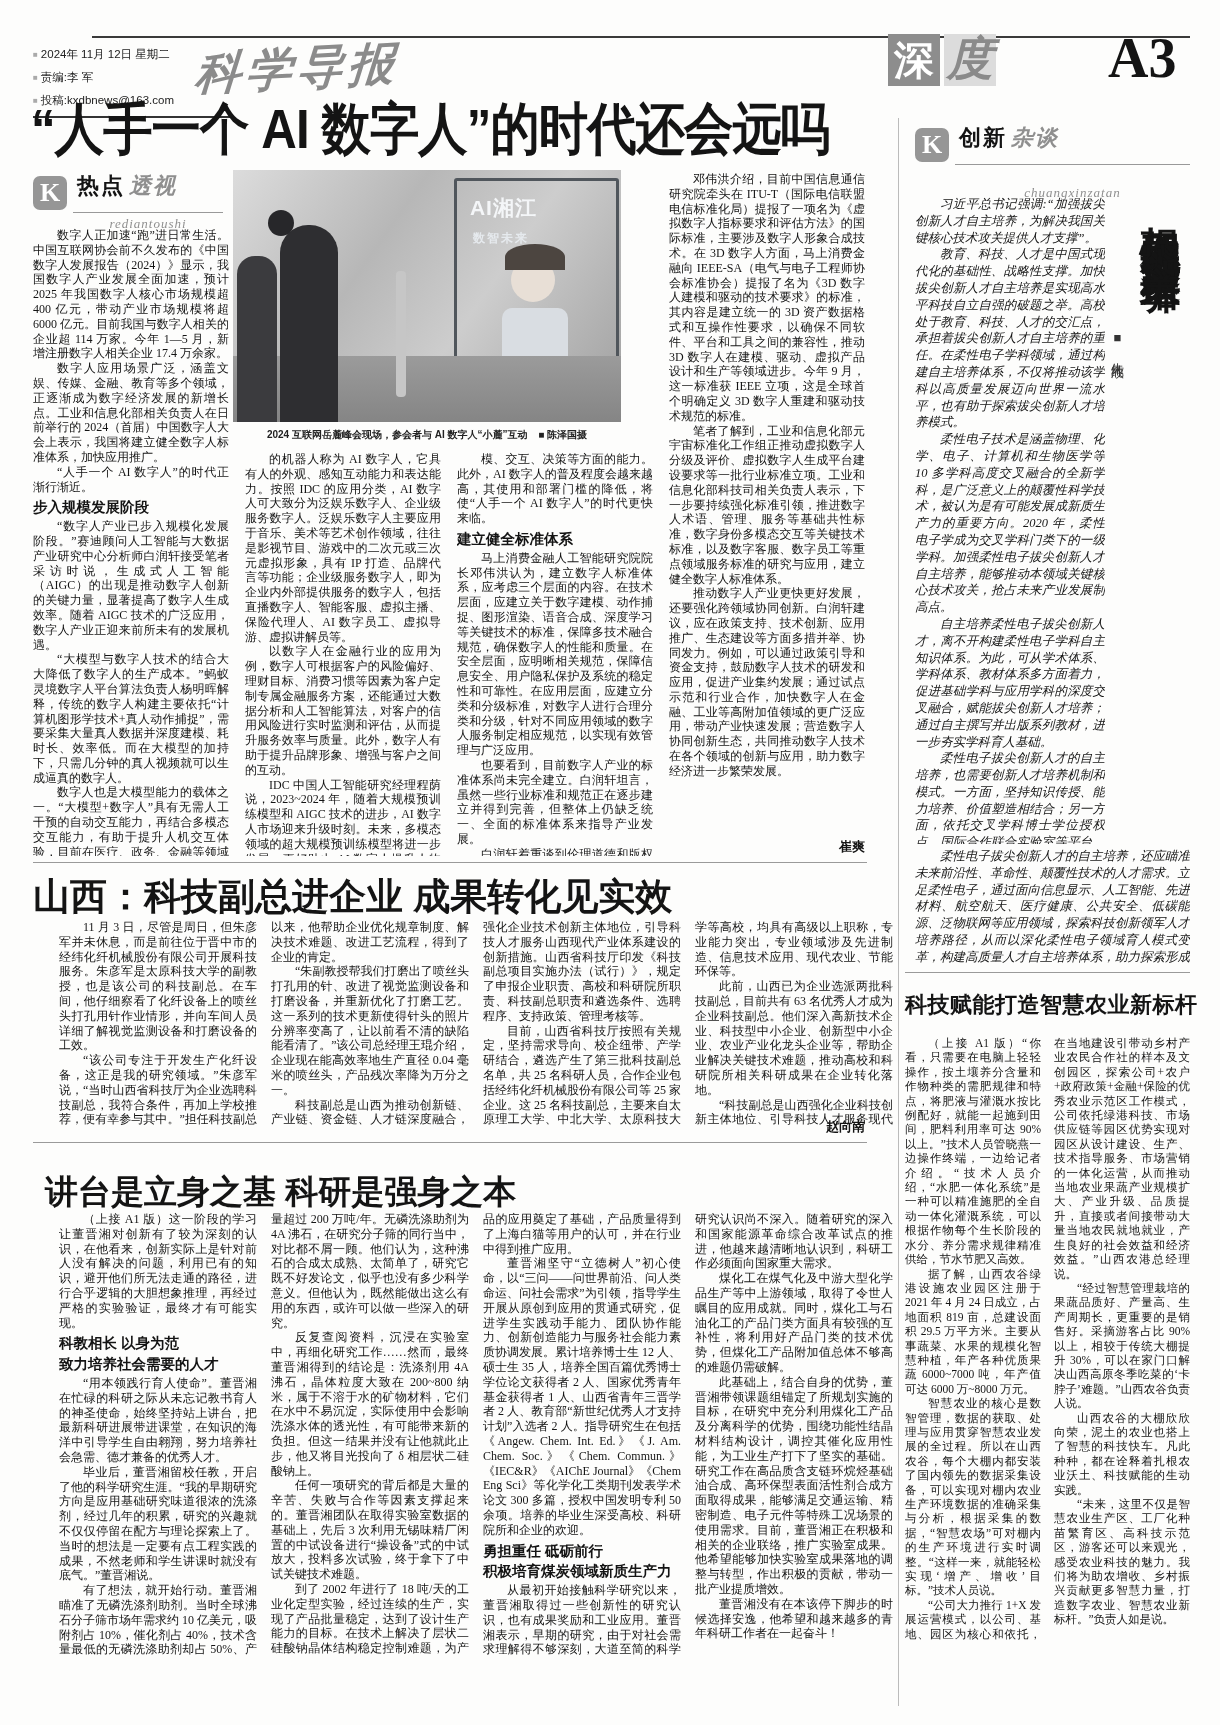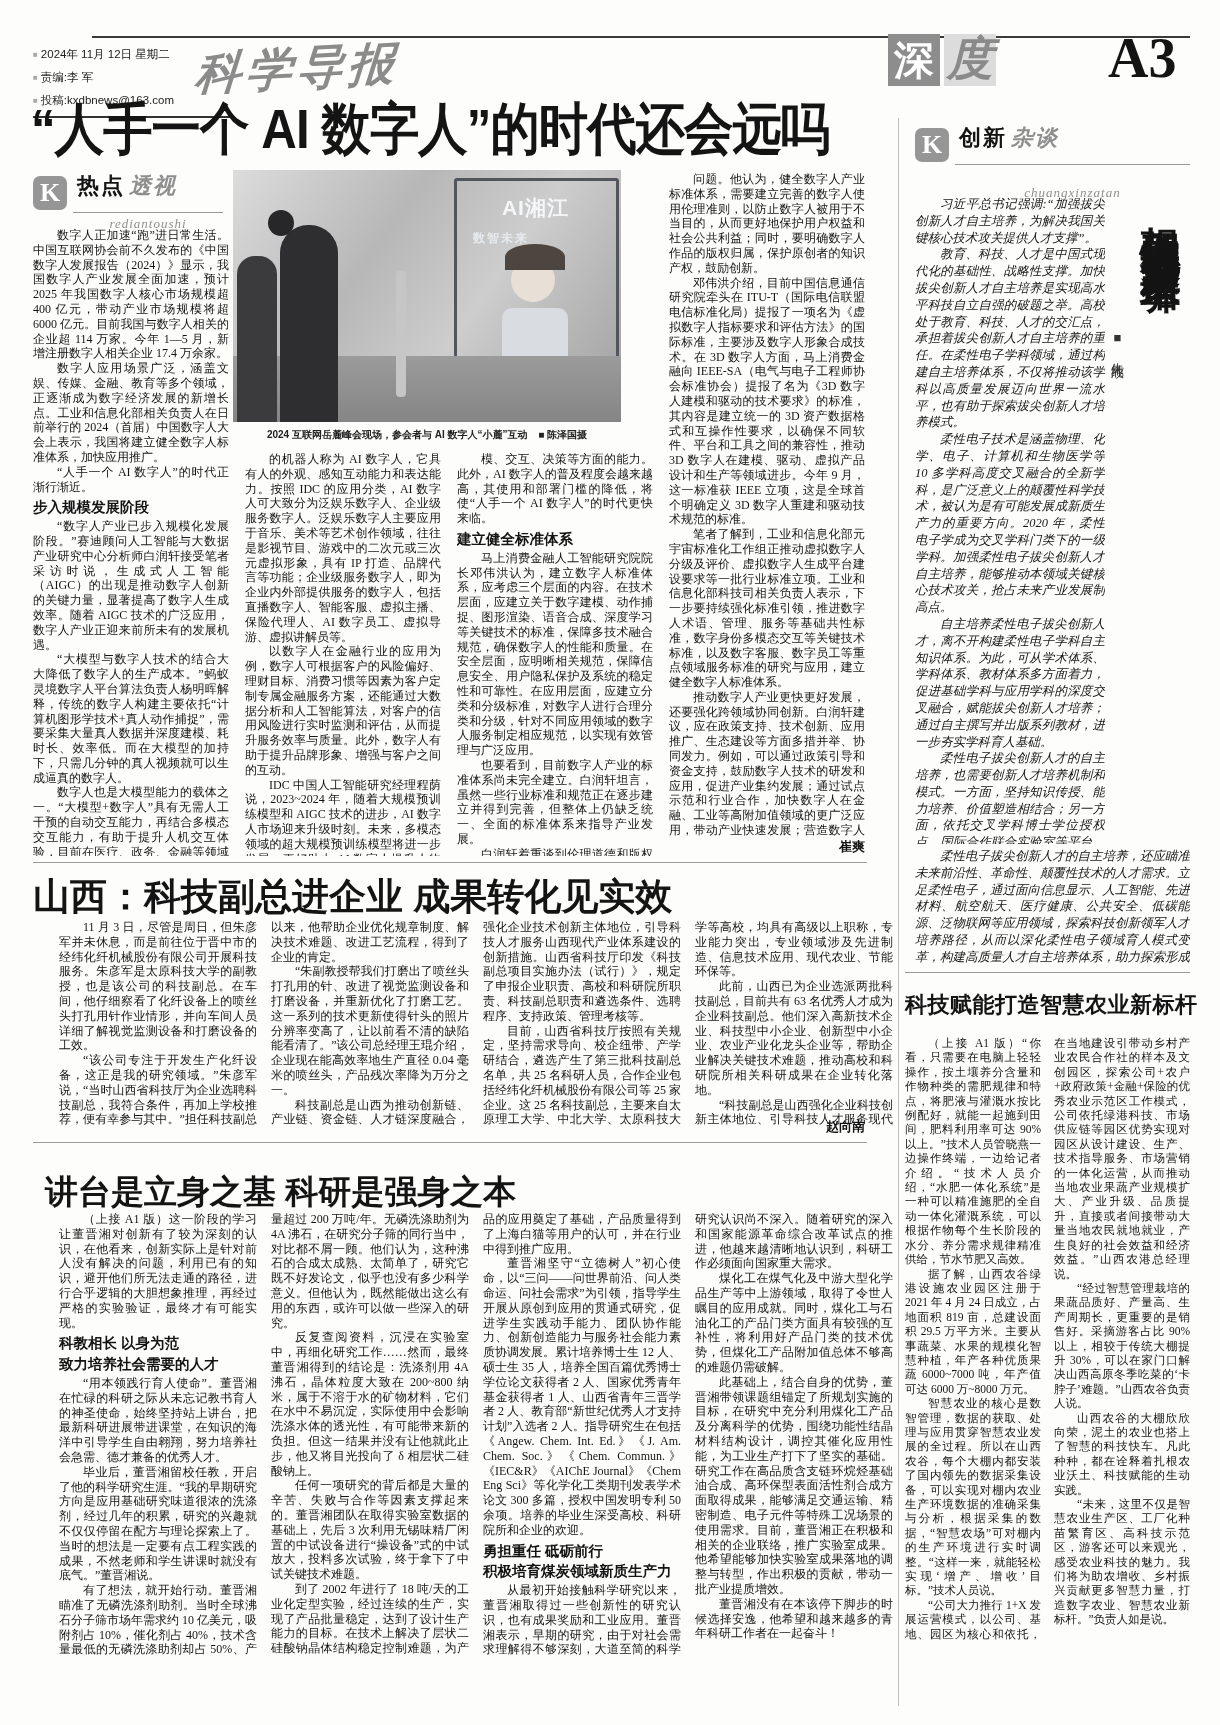--- a/index.html
+++ b/index.html
@@ -65,21 +65,21 @@
   <span class="ktile">K</span>
   <span class="heiti badge-big" style="position:relative;top:-8px;margin-left:6px;">热点</span>
   <span class="badge-light badge-big" style="position:relative;top:-8px;">透视</span>
   <div style="border-top:1px solid #999;margin:2px 0 0 40px;padding-top:1px;text-align:center;">
     <span class="pinyin">rediantoushi</span>
   </div>
 </div>
 
 <div class="abs photo" style="left:233px;top:170px;width:388px;height:252px;">
   <div class="abs" style="left:57%;top:3%;width:41%;height:90%;background:linear-gradient(175deg,#7e8float89 0%,#8e979e 0%,#aab3ba 45%,#6f787f 100%);border:3px solid #50565c;border-radius:3px;">
-    <div class="abs heiti" style="left:8%;top:6%;color:#f4f6f8;font-size:21px;letter-spacing:1px;margin-left:32px;">AI湘江</div>
+    <div class="abs heiti" style="left:8%;top:6%;color:#f4f6f8;font-size:21px;letter-spacing:1px;">AI湘江</div>
     <div class="abs heiti" style="left:10%;top:22%;color:#e6eaee;font-size:12px;letter-spacing:2px;">数智未来</div>
     <div class="abs" style="left:34%;top:34%;width:44px;height:44px;border-radius:50%;background:#e8dfd6;"></div>
     <div class="abs" style="left:30%;top:28%;width:60px;height:26px;border-radius:50% 50% 0 0;background:#4c4540;"></div>
     <div class="abs" style="left:28%;top:56%;width:66px;height:60px;border-radius:10px 10px 0 0;background:#d9dde2;"></div>
   </div>
   <div class="abs" style="left:0;bottom:0;width:100%;height:26%;background:linear-gradient(#9b9b9b,#858585);"></div>
   <div class="abs" style="left:12%;top:22%;width:58px;height:78%;border-radius:28px 28px 0 0;background:#2e2e31;"></div>
   <div class="abs" style="left:9%;top:16%;width:26px;height:26px;border-radius:50%;background:#27272a;"></div>
   <div class="abs" style="left:1%;top:34%;width:40px;height:66%;border-radius:18px 18px 0 0;background:#3b3b3e;"></div>
   <div class="abs" style="left:42%;top:40%;width:10px;height:50%;background:#c6c6c6;border-radius:4px;"></div>
@@ -104,21 +104,20 @@
     <p class="para">IDC 中国人工智能研究经理程荫说，2023~2024 年，随着大规模预训练模型和 AIGC 技术的进步，AI 数字人市场迎来升级时刻。未来，多模态领域的超大规模预训练模型将进一步发展，更好助力 AI 数字人提升人物建</p>
   </div>
 <div class="abs col" style="left:457px;top:452px;width:196px;height:404px;">
     <p class="para">模、交互、决策等方面的能力。此外，AI 数字人的普及程度会越来越高，其使用和部署门槛的降低，将使“人手一个 AI 数字人”的时代更快来临。</p>
     <h4 class="sub">建立健全标准体系</h4>
     <p class="para">马上消费金融人工智能研究院院长邓伟洪认为，建立数字人标准体系，应考虑三个层面的内容。在技术层面，应建立关于数字建模、动作捕捉、图形渲染、语音合成、深度学习等关键技术的标准，保障多技术融合规范，确保数字人的性能和质量。在安全层面，应明晰相关规范，保障信息安全、用户隐私保护及系统的稳定性和可靠性。在应用层面，应建立分类和分级标准，对数字人进行合理分类和分级，针对不同应用领域的数字人服务制定相应规范，以实现有效管理与广泛应用。</p>
     <p class="para">也要看到，目前数字人产业的标准体系尚未完全建立。白润轩坦言，虽然一些行业标准和规范正在逐步建立并得到完善，但整体上仍缺乏统一、全面的标准体系来指导产业发展。</p>
     <p class="para">白润轩着重谈到伦理道德和版权归属</p>
   </div>
 <div class="abs col" style="left:669px;top:172px;width:196px;height:666px;">
-    <p class="para">问题。他认为，健全数字人产业标准体系，需要建立完善的数字人使用伦理准则，以防止数字人被用于不当目的，从而更好地保护用户权益和社会公共利益；同时，要明确数字人作品的版权归属，保护原创者的知识产权，鼓励创新。</p>
     <p class="para">邓伟洪介绍，目前中国信息通信研究院牵头在 ITU-T（国际电信联盟电信标准化局）提报了一项名为《虚拟数字人指标要求和评估方法》的国际标准，主要涉及数字人形象合成技术。在 3D 数字人方面，马上消费金融向 IEEE-SA（电气与电子工程师协会标准协会）提报了名为《3D 数字人建模和驱动的技术要求》的标准，其内容是建立统一的 3D 资产数据格式和互操作性要求，以确保不同软件、平台和工具之间的兼容性，推动 3D 数字人在建模、驱动、虚拟产品设计和生产等领域进步。今年 9 月，这一标准获 IEEE 立项，这是全球首个明确定义 3D 数字人重建和驱动技术规范的标准。</p>
     <p class="para">笔者了解到，工业和信息化部元宇宙标准化工作组正推动虚拟数字人分级及评价、虚拟数字人生成平台建设要求等一批行业标准立项。工业和信息化部科技司相关负责人表示，下一步要持续强化标准引领，推进数字人术语、管理、服务等基础共性标准，数字身份多模态交互等关键技术标准，以及数字客服、数字员工等重点领域服务标准的研究与应用，建立健全数字人标准体系。</p>
     <p class="para">推动数字人产业更快更好发展，还要强化跨领域协同创新。白润轩建议，应在政策支持、技术创新、应用推广、生态建设等方面多措并举、协同发力。例如，可以通过政策引导和资金支持，鼓励数字人技术的研发和应用，促进产业集约发展；通过试点示范和行业合作，加快数字人在金融、工业等高附加值领域的更广泛应用，带动产业快速发展；营造数字人协同创新生态，共同推动数字人技术在各个领域的创新与应用，助力数字经济进一步繁荣发展。</p>
   </div>
 <div class="abs author" style="left:765px;top:838px;width:100px;text-align:right;">崔爽</div>
 
 <div class="abs hline" style="left:33px;top:862px;width:834px;background:#9a9a9a;"></div>
 
 <h2 class="abs heiti headline2" style="left:33px;top:872px;margin:0;text-align:right;">山西：科技副总进企业  成果转化见实效</h2>
 <div class="abs col flow4" style="left:33px;top:920px;width:834px;height:216px;">

